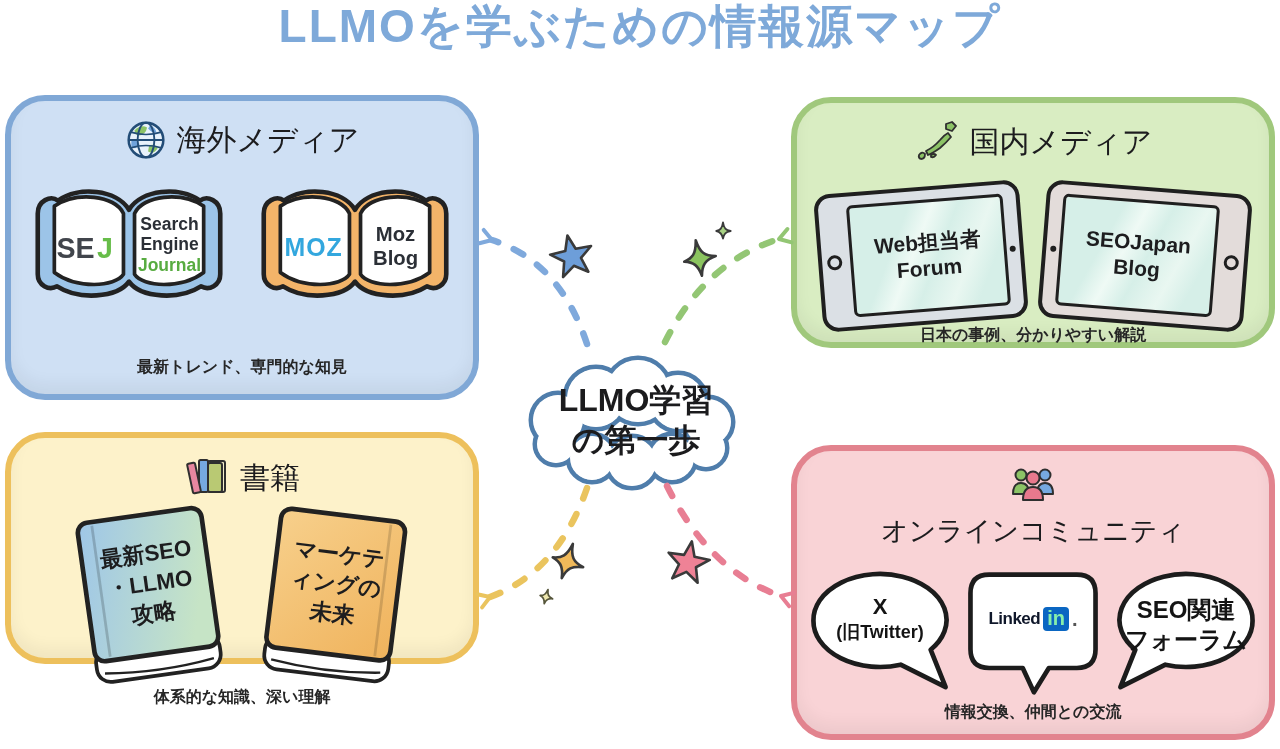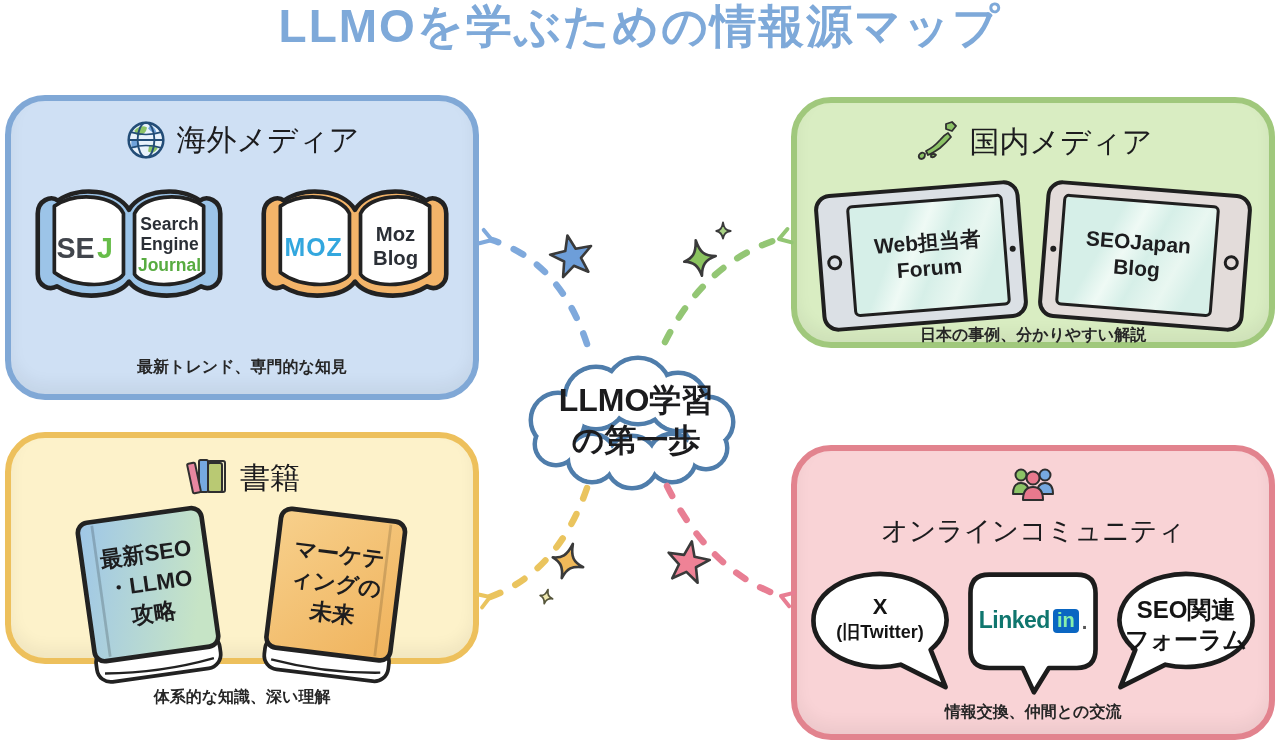--- a/index.html
+++ b/index.html
@@ -75,21 +75,21 @@
   
   .bubbles-row{display:flex;gap:8px;margin-top:18px;align-items:flex-start;}
   .bubble{position:relative;}
   .bubble-shape{fill:#ffffff;stroke:#1c1c1c;stroke-width:5;stroke-linejoin:round;}
   .bubble-text{position:absolute;left:0;right:0;text-align:center;font-weight:800;color:#141414;line-height:1.25;}
   .bx-l1{font-size:22px;}
   .bx-l2{font-size:18px;}
   .bf-l{font-size:24px;}
   .li-wrap{position:absolute;left:0;right:0;top:40px;display:flex;justify-content:center;
     align-items:center;gap:3px;}
-  .li-text{font-size:23px;font-weight:800;color:#0f766e;letter-spacing:-0.5px;}
+  .li-text{font-size:17px;font-weight:800;color:#0f172a;letter-spacing:-0.5px;}
   .li-badge{background:#0a66c2;color:#86efac;font-weight:800;font-size:20px;border-radius:4px;
     padding:1px 4px 3px;line-height:1;}
   .li-dot{font-size:20px;font-weight:900;color:#555;align-self:flex-end;}
 
   
   .cloud-svg{position:absolute;left:500px;top:336px;}
   .cloud-label{position:absolute;left:500px;top:336px;width:272px;height:168px;
     display:flex;flex-direction:column;justify-content:center;align-items:center;
     font-size:32px;font-weight:800;color:#1b1b1d;line-height:1.25;}
   

